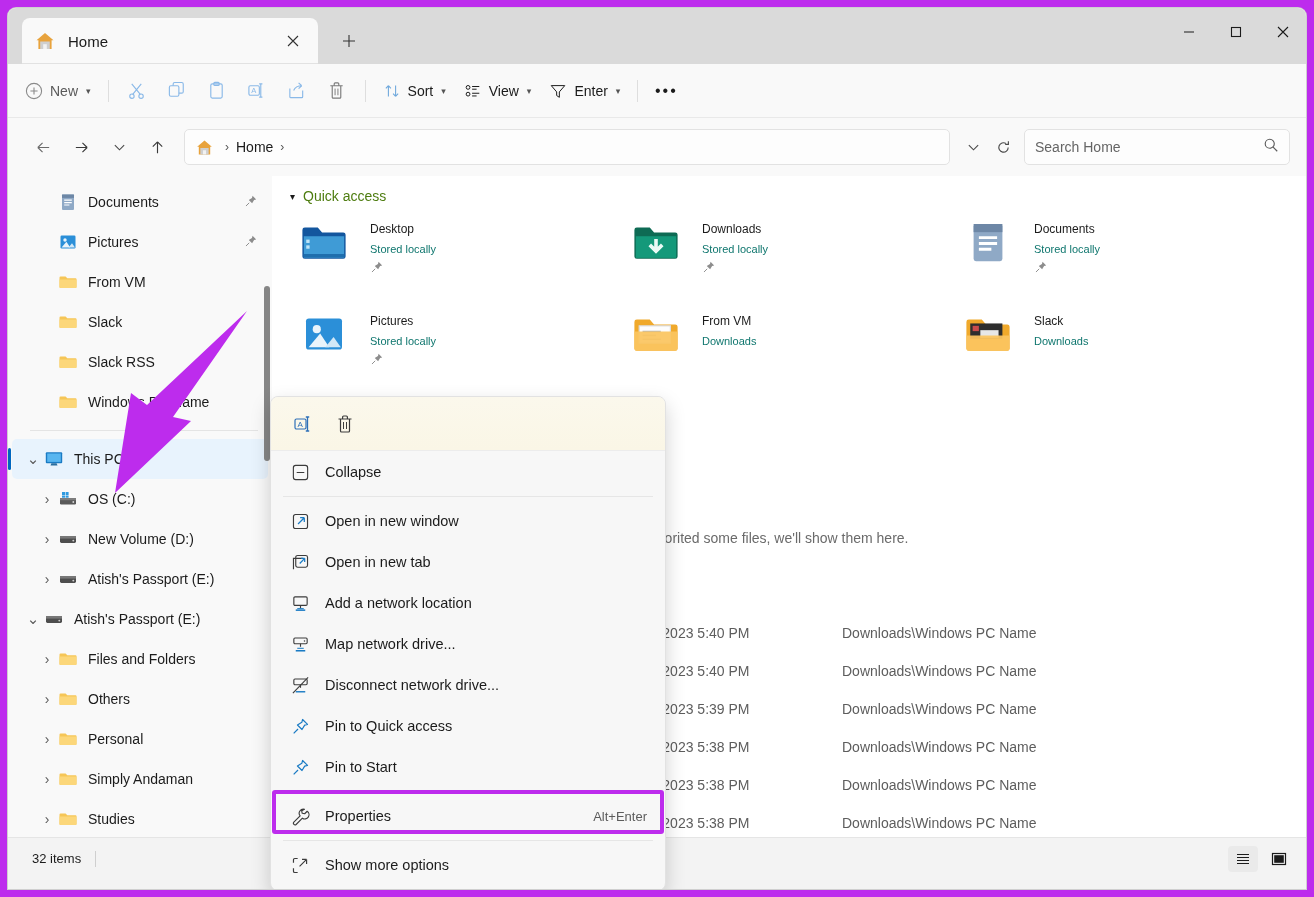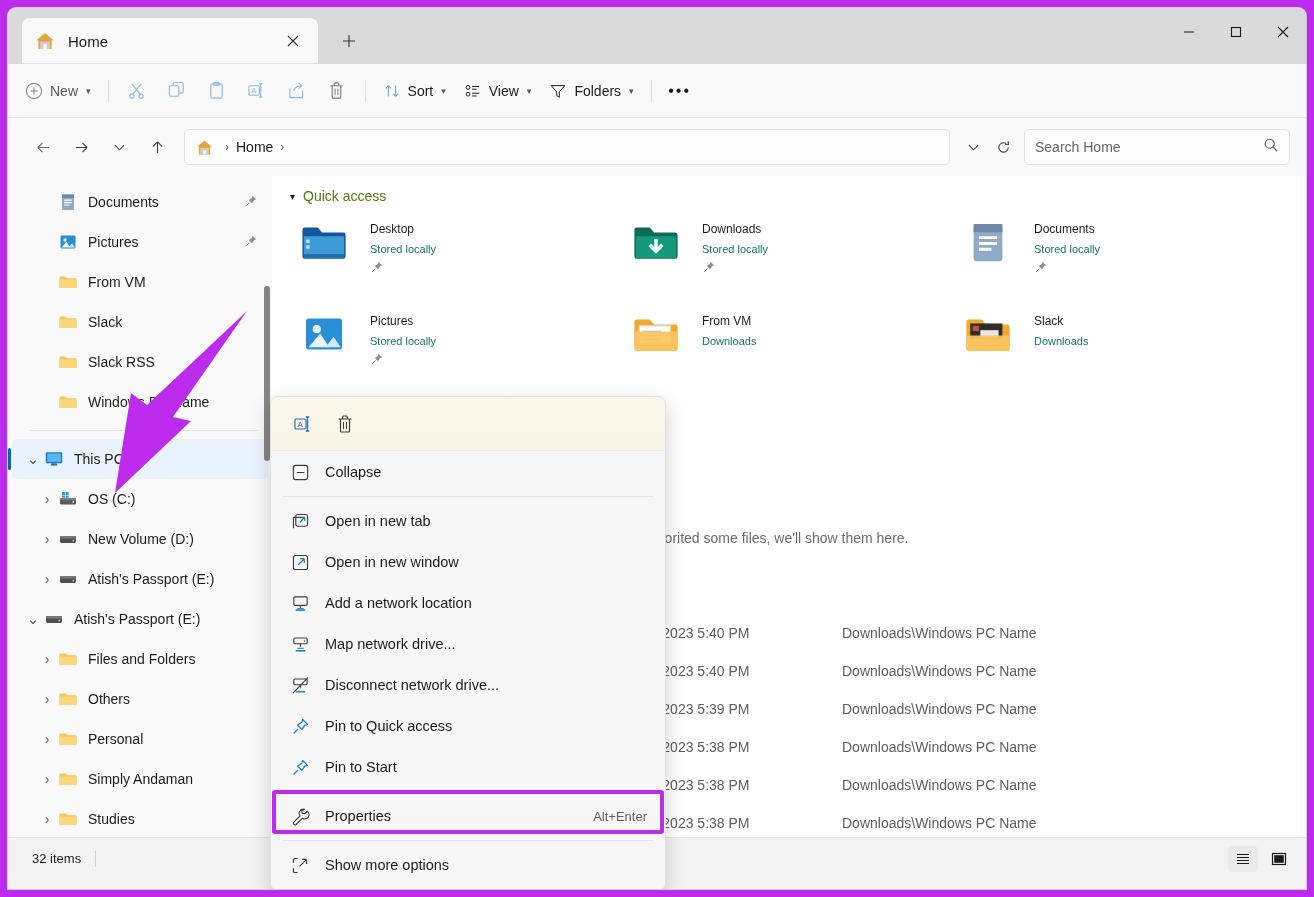--- a/index.html
+++ b/index.html
@@ -293,21 +293,21 @@
         <circle cx="4.5" cy="13.5" r="2.1" stroke="#1b1b1b" stroke-width="1.1" fill="none"></circle>
         <path d="M9 5 L17 5 M9 8 L14 8 M9 12.5 L17 12.5 M9 15.5 L14 15.5" stroke="#1b1b1b" stroke-width="1.1"></path>
       </svg>
       <span>View</span>
       <span class="chev">▾</span>
     </div>
     <div class="cmd">
       <svg width="18" height="18" viewBox="0 0 20 20">
         <path d="M2.5 4 L17.5 4 L11.5 11 L11.5 17 L8.5 15 L8.5 11 Z" stroke="#1b1b1b" stroke-width="1.1" fill="none"></path>
       </svg>
-      <span>Folders</span>
+      <span>Enter</span>
       <span class="chev">▾</span>
     </div>
     <div class="cmdsep"></div>
     <div class="cmd icononly">
       <span style="letter-spacing:2px;font-size:16px;line-height:10px;color:#1b1b1b">•••</span>
     </div>
   </div>
 
   <div id="addressrow">
     <div class="navbtn">
@@ -709,35 +709,35 @@
               <rect x="2.5" y="2.5" width="15" height="15" rx="2.4" stroke="#3c3c3c" stroke-width="1.2" fill="none"></rect>
               <path d="M6 10 L14 10" stroke="#3c3c3c" stroke-width="1.3"></path>
             </svg>
           </span>
           <span class="ctxlabel">Collapse</span>
         </div>
         <div class="ctxsep"></div>
         <div class="ctxitem">
           <span class="ctxicon">
             <svg width="19" height="19" viewBox="0 0 20 20">
+              <rect x="2.6" y="2.6" width="14.8" height="14.8" rx="2.2" stroke="#3c3c3c" stroke-width="1.2" fill="none"></rect>
+              <path d="M7.4 12.6 L14 6 M14 6 L9.6 6 M14 6 L14 10.4" stroke="#1a7bc4" stroke-width="1.3" fill="none"></path>
+            </svg>
+          </span>
+          <span class="ctxlabel">Open in new window</span>
+        </div>
+        <div class="ctxitem">
+          <span class="ctxicon">
+            <svg width="19" height="19" viewBox="0 0 20 20">
               <rect x="5" y="2.6" width="12.4" height="12.4" rx="2" stroke="#3c3c3c" stroke-width="1.2" fill="none"></rect>
               <path d="M12.5 2.6 L2.6 2.6 A0 0 0 0 0 2.6 2.6 L2.6 14" stroke="#3c3c3c" stroke-width="1.2" fill="none" transform="translate(0,3)"></path>
               <path d="M9.2 11 L14.4 5.6 M14.4 5.6 L10.6 5.6 M14.4 5.6 L14.4 9.4" stroke="#1a7bc4" stroke-width="1.3" fill="none"></path>
             </svg>
           </span>
           <span class="ctxlabel">Open in new tab</span>
-        </div>
-        <div class="ctxitem">
-          <span class="ctxicon">
-            <svg width="19" height="19" viewBox="0 0 20 20">
-              <rect x="2.6" y="2.6" width="14.8" height="14.8" rx="2.2" stroke="#3c3c3c" stroke-width="1.2" fill="none"></rect>
-              <path d="M7.4 12.6 L14 6 M14 6 L9.6 6 M14 6 L14 10.4" stroke="#1a7bc4" stroke-width="1.3" fill="none"></path>
-            </svg>
-          </span>
-          <span class="ctxlabel">Open in new window</span>
         </div>
         <div class="ctxitem">
           <span class="ctxicon">
             <svg width="19" height="19" viewBox="0 0 20 20">
               <rect x="3" y="3" width="14" height="9" rx="1.2" stroke="#3c3c3c" stroke-width="1.2" fill="none"></rect>
               <path d="M10 12 L10 15" stroke="#3c3c3c" stroke-width="1.2"></path>
               <path d="M5 17 L15 17" stroke="#1a7bc4" stroke-width="1.6"></path>
               <path d="M6.6 15.4 L13.4 15.4" stroke="#1a7bc4" stroke-width="1.1"></path>
             </svg>
           </span>

